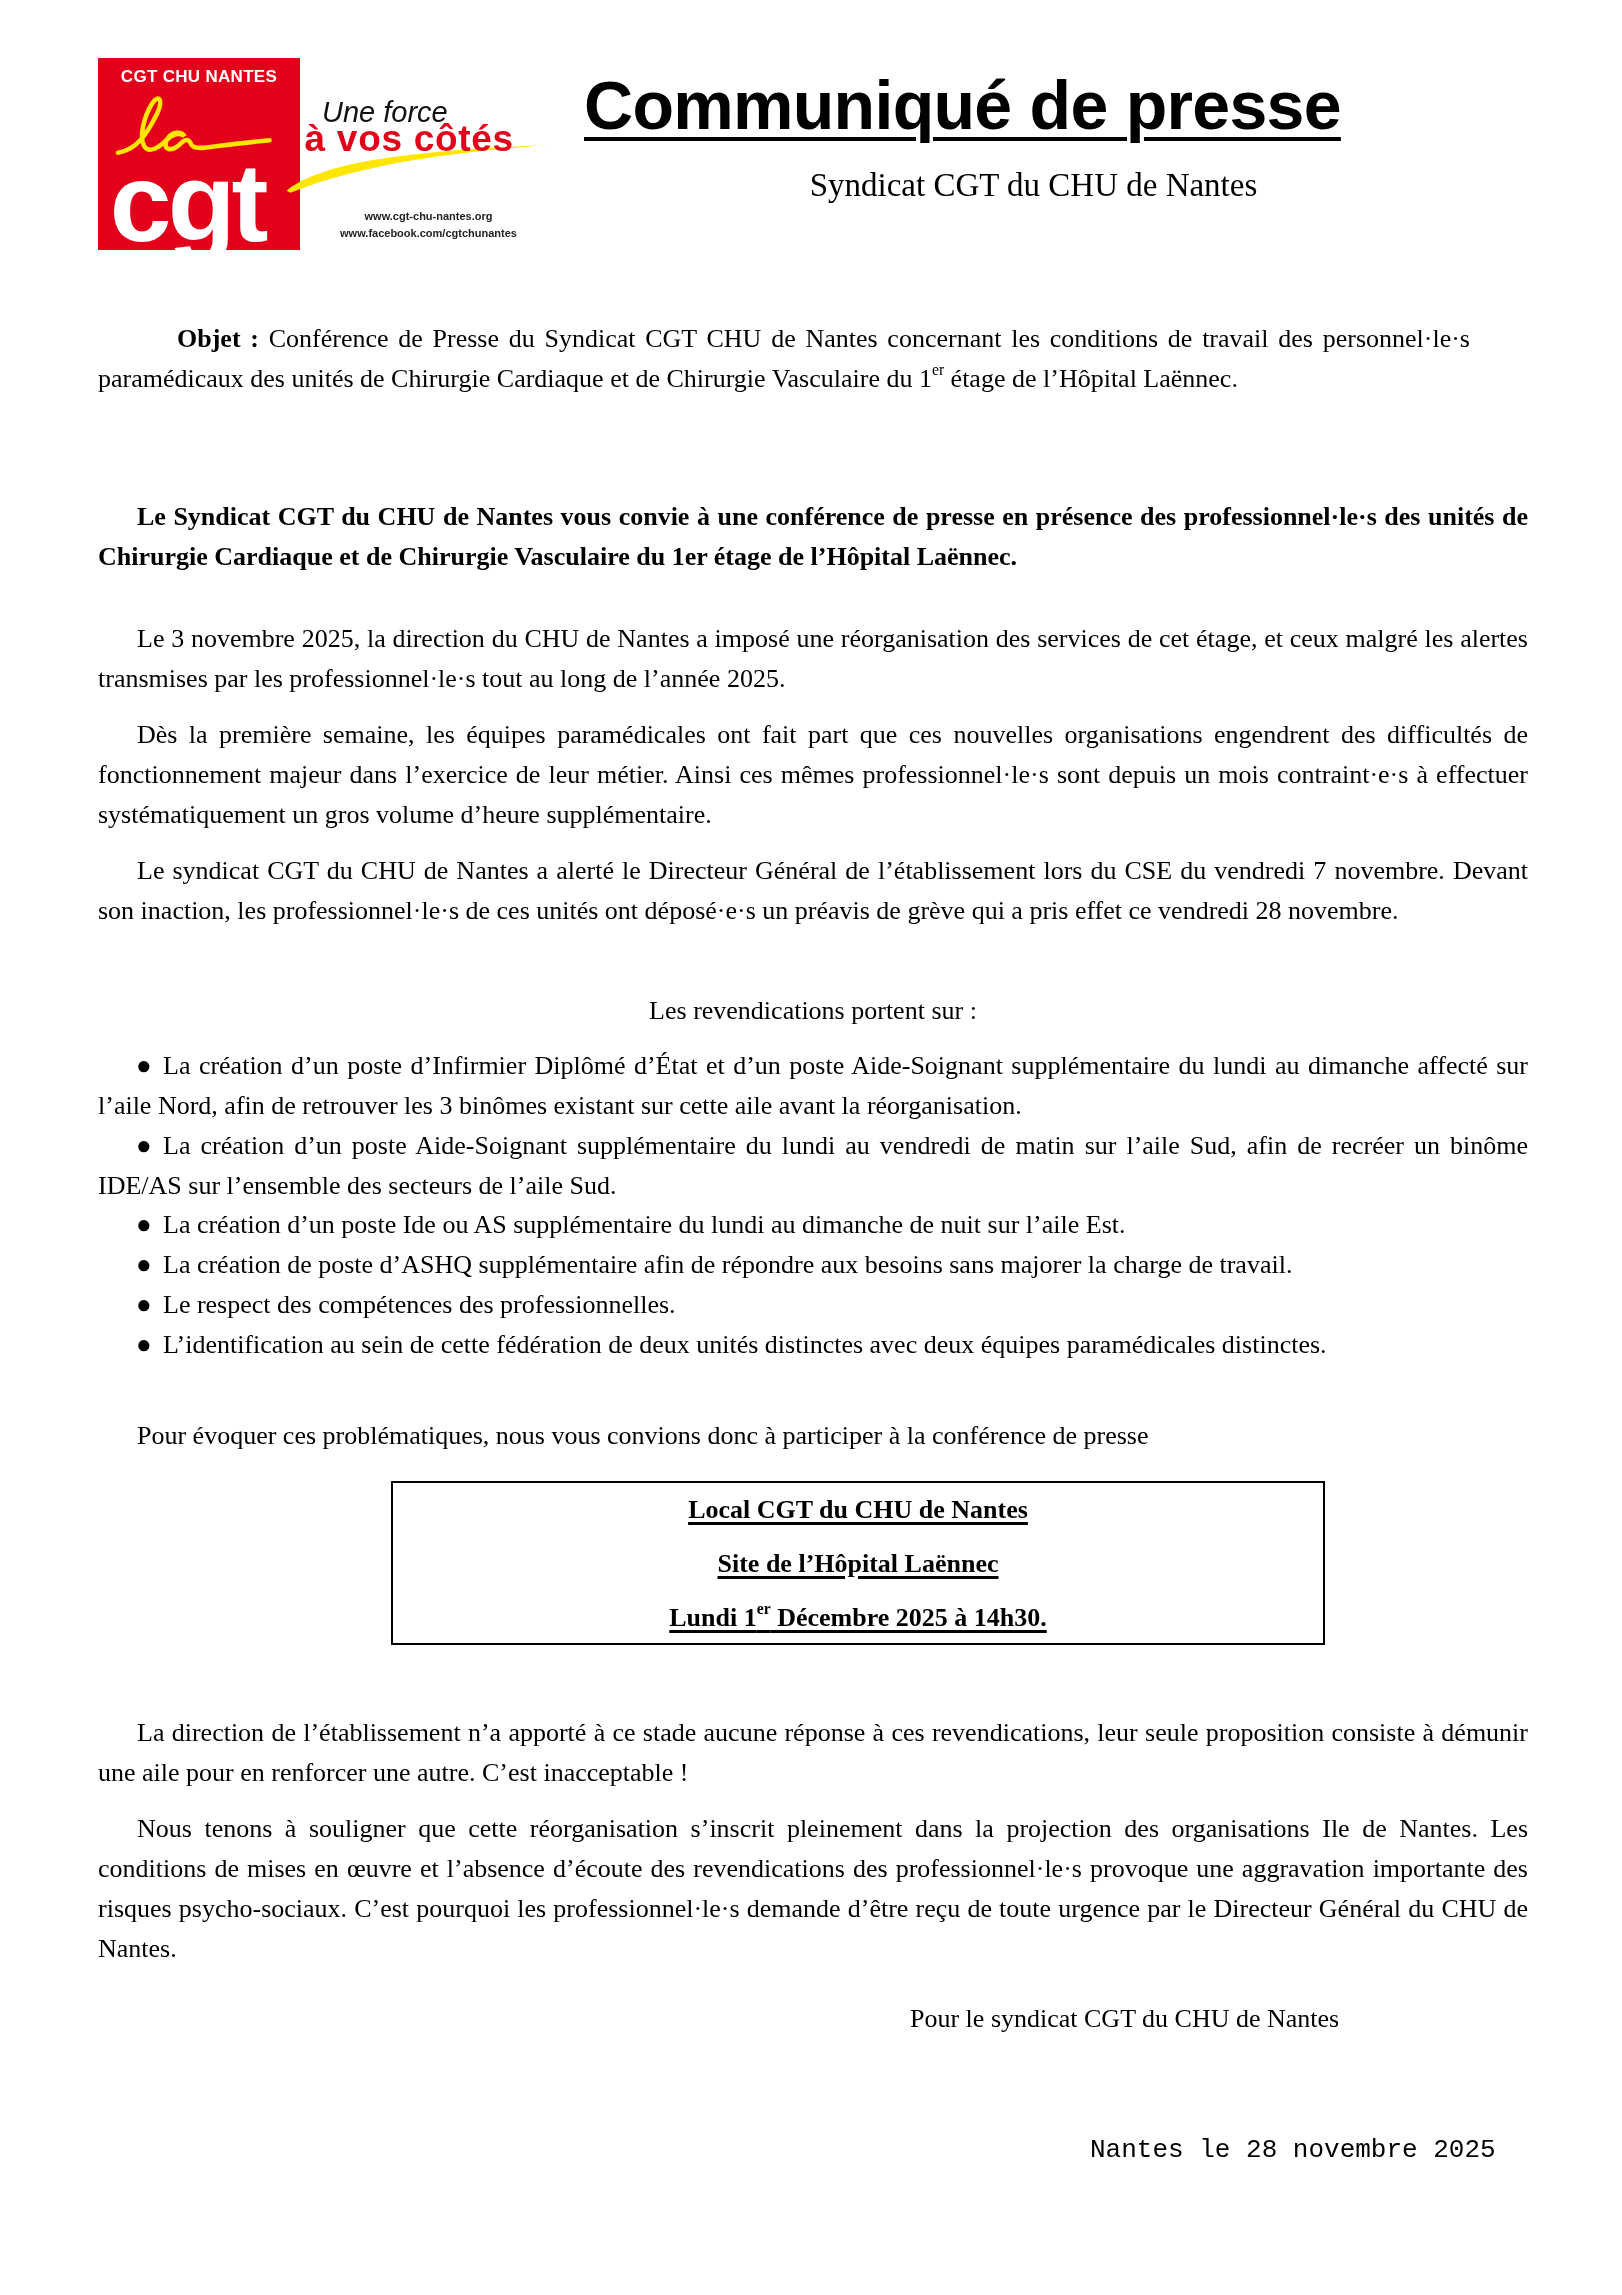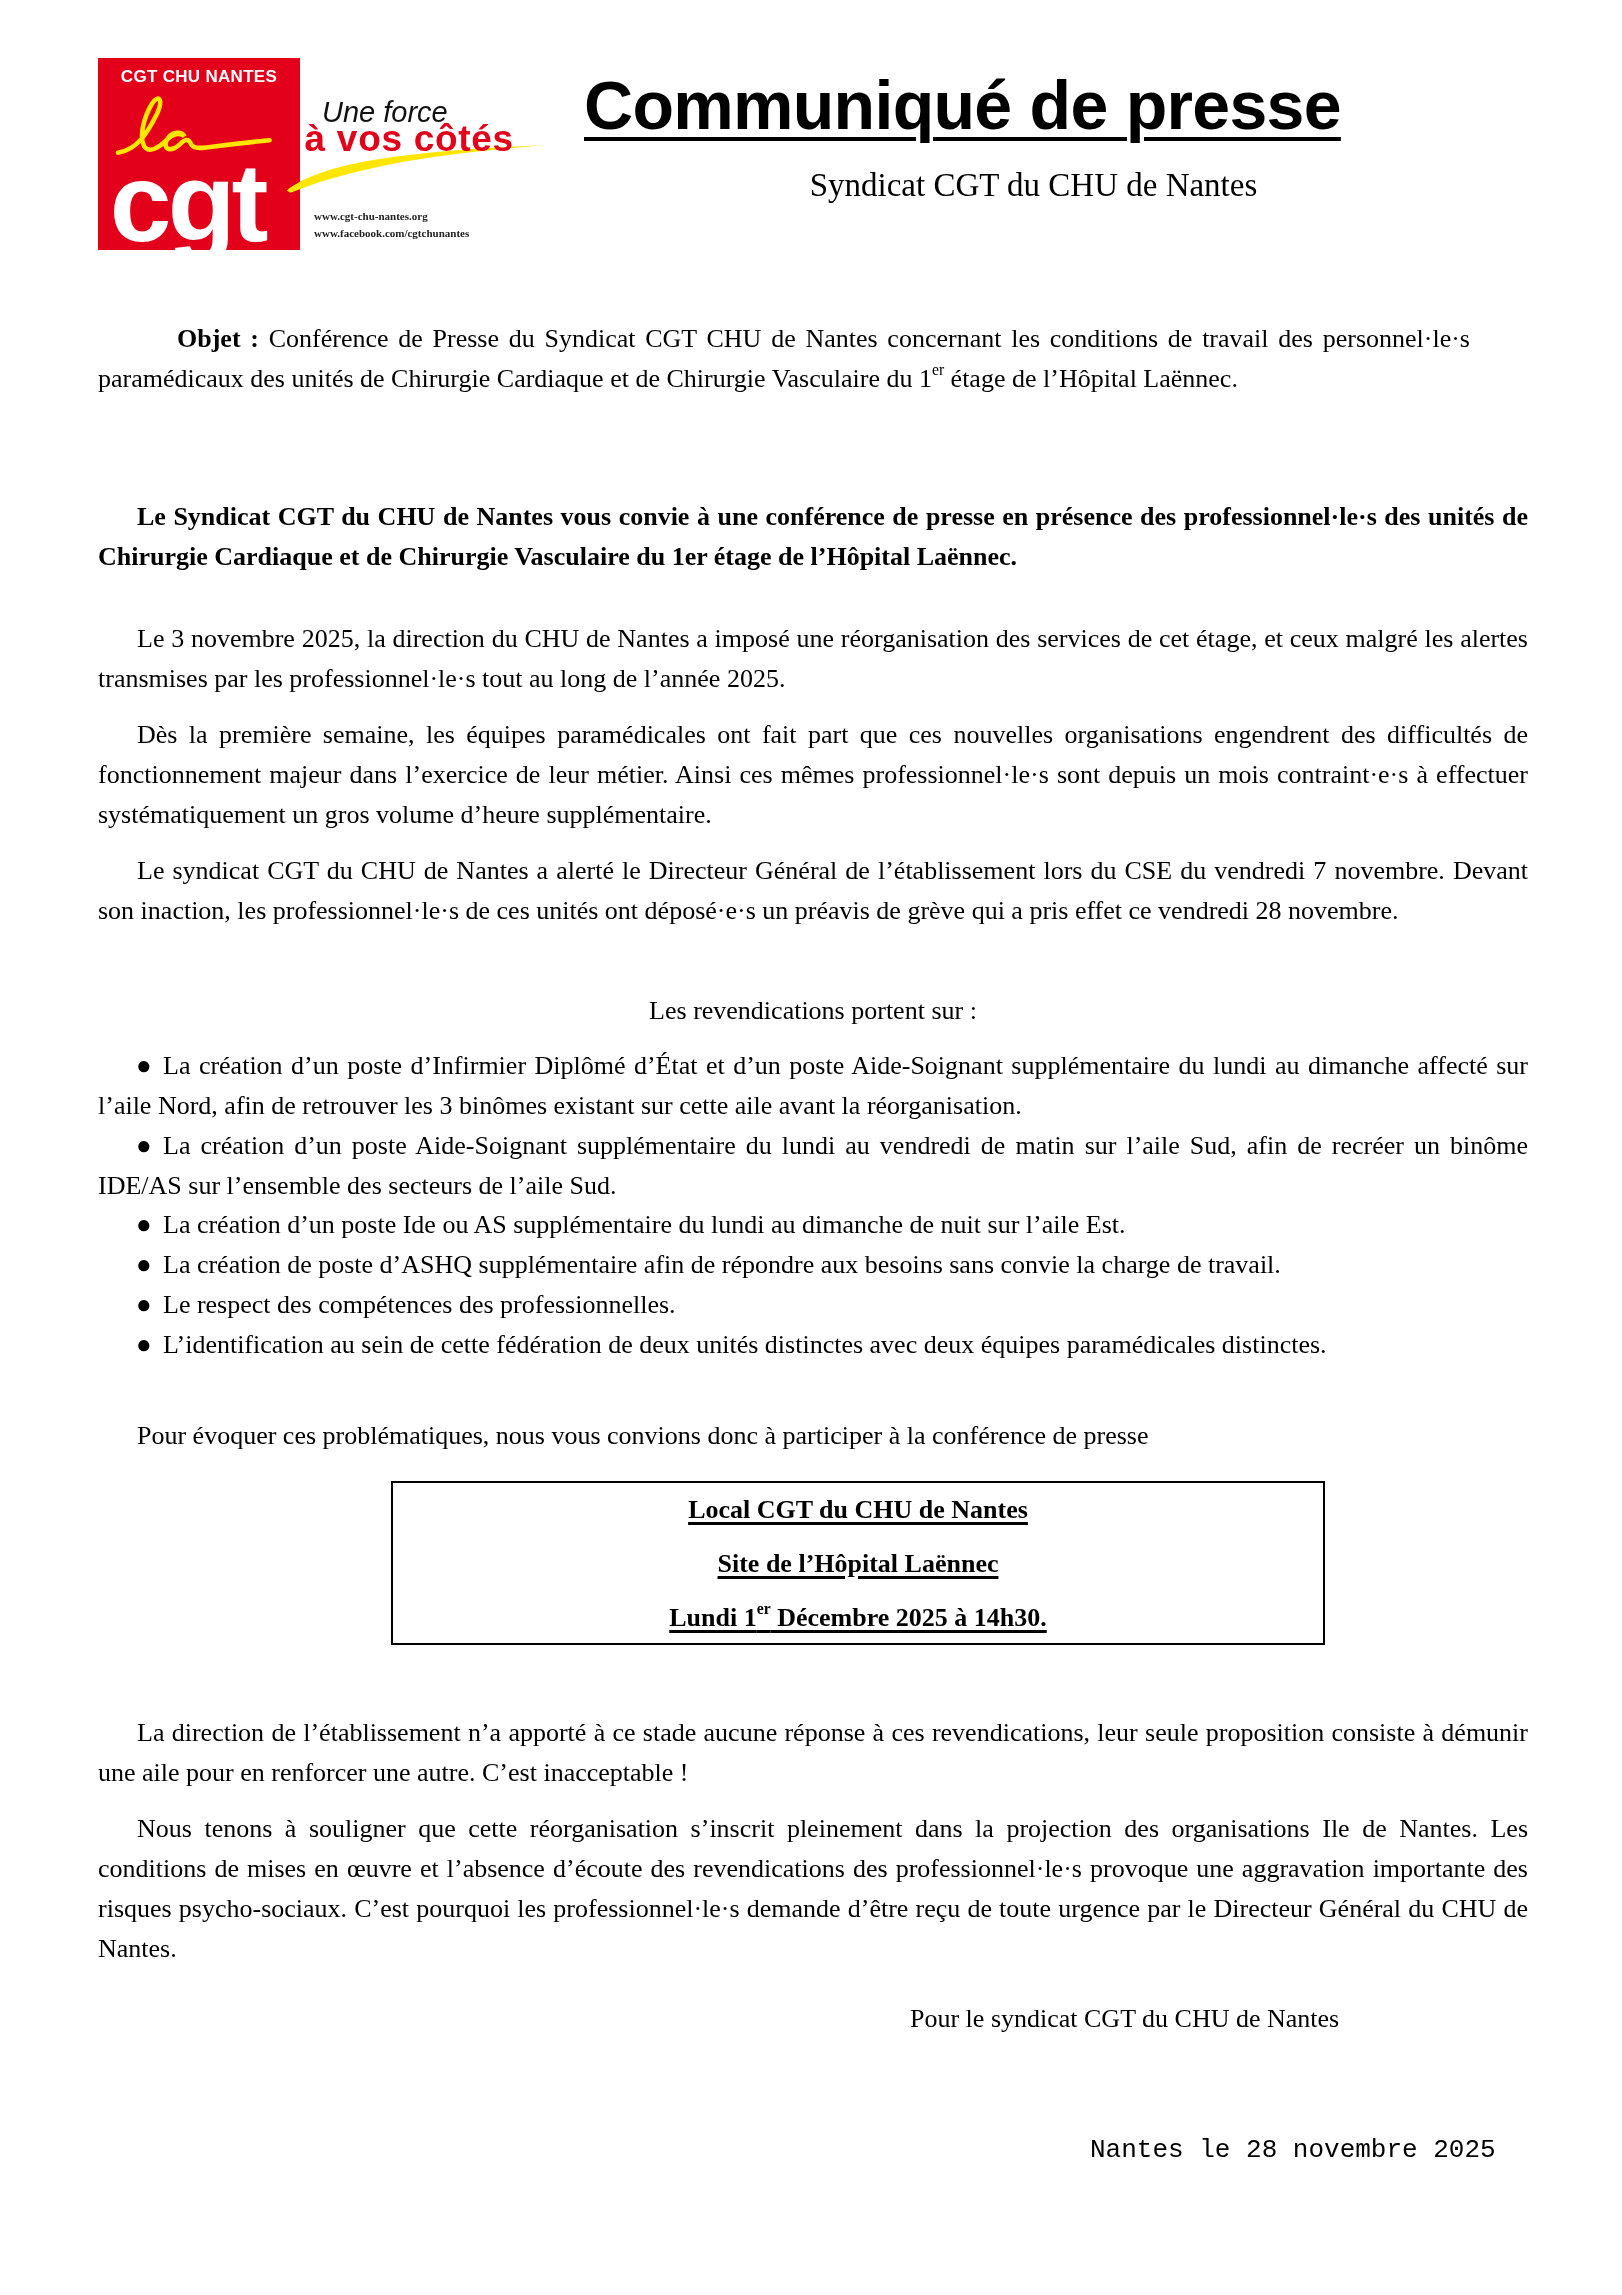--- a/index.html
+++ b/index.html
@@ -24,21 +24,21 @@
     .tagline { position: absolute; left: 281px; top: 98px; width: 275px; height: 111px; }
     .tagline .line1 {
       position: absolute; left: 41px; top: 0; font-style: italic; font-size: 29px; color: #111;
       line-height: 1;
     }
     .tagline .line2 {
       position: absolute; left: 23.6px; top: 22px; font-weight: bold; font-size: 37px; color: #e2001a;
       line-height: 1; letter-spacing: 0.7px;
     }
     .tagline svg { position: absolute; left: 0; top: 0; }
-    .links { position: absolute; left: 314px; top: 208px; width: 229px; text-align: left; font-family: Liberation Serif, serif; }
+    .links { position: absolute; left: 314px; top: 208px; width: 229px; text-align: center; }
     .links div { font-weight: bold; font-size: 11px; color: #222; line-height: 17px; }
 
     .title {
       position: absolute; left: 584px; top: 71px; width: 929px;
       font-weight: bold; font-size: 68px; line-height: 1; letter-spacing: -0.7px;
       text-decoration: underline; text-decoration-thickness: 3.9px; text-underline-offset: 7.9px;
       white-space: nowrap;
     }
     .address {
       position: absolute; left: 772px; top: 164px; width: 523px; text-align: center;
@@ -108,21 +108,21 @@
 
 <div class="p indent serif" style="top:619px;">Le 3 novembre 2025, la direction du CHU de Nantes a imposé une réorganisation des services de cet étage, et ceux malgré les alertes transmises par les professionnel·le·s tout au long de l’année 2025.</div>
 <div class="p indent serif" style="top:715px;">Dès la première semaine, les équipes paramédicales ont fait part que ces nouvelles organisations engendrent des difficultés de fonctionnement majeur dans l’exercice de leur métier. Ainsi ces mêmes professionnel·le·s sont depuis un mois contraint·e·s à effectuer systématiquement un gros volume d’heure supplémentaire.</div>
 <div class="p indent serif" style="top:851px;">Le syndicat CGT du CHU de Nantes a alerté le Directeur Général de l’établissement lors du CSE du vendredi 7 novembre. Devant son inaction, les professionnel·le·s de ces unités ont déposé·e·s un préavis de grève qui a pris effet ce vendredi 28 novembre.</div>
 
 <div class="p center serif" style="top:991px; left:98px;">Les revendications portent sur :</div>
 
 <div class="bullet serif" style="top:1046px;"><span class="dot">●</span><span>La création d’un poste d’Infirmier Diplômé d’État et d’un poste Aide-Soignant supplémentaire du lundi au dimanche affecté sur l’aile Nord, afin de retrouver les 3 binômes existant sur cette aile avant la réorganisation.</span></div>
 <div class="bullet serif" style="top:1126px;"><span class="dot">●</span><span>La création d’un poste Aide-Soignant supplémentaire du lundi au vendredi de matin sur l’aile Sud, afin de recréer un binôme IDE/AS sur l’ensemble des secteurs de l’aile Sud.</span></div>
 <div class="bullet serif" style="top:1205px;"><span class="dot">●</span><span>La création d’un poste Ide ou AS supplémentaire du lundi au dimanche de nuit sur l’aile Est.</span></div>
-<div class="bullet serif" style="top:1245px;"><span class="dot">●</span><span>La création de poste d’ASHQ supplémentaire afin de répondre aux besoins sans convie la charge de travail.</span></div>
+<div class="bullet serif" style="top:1245px;"><span class="dot">●</span><span>La création de poste d’ASHQ supplémentaire afin de répondre aux besoins sans majorer la charge de travail.</span></div>
 <div class="bullet serif" style="top:1285px;"><span class="dot">●</span><span>Le respect des compétences des professionnelles.</span></div>
 <div class="bullet serif" style="top:1325px;"><span class="dot">●</span><span>L’identification au sein de cette fédération de deux unités distinctes avec deux équipes paramédicales distinctes.</span></div>
 
 <div class="p indent serif" style="top:1416px;">Pour évoquer ces problématiques, nous vous convions donc à participer à la conférence de presse</div>
 
 <div class="box serif">
   <div>Local CGT du CHU de Nantes</div>
   <div>Site de l’Hôpital Laënnec</div>
   <div><span>Lundi 1</span><sup>er</sup><span> Décembre 2025 à 14h30.</span></div>
 </div>

